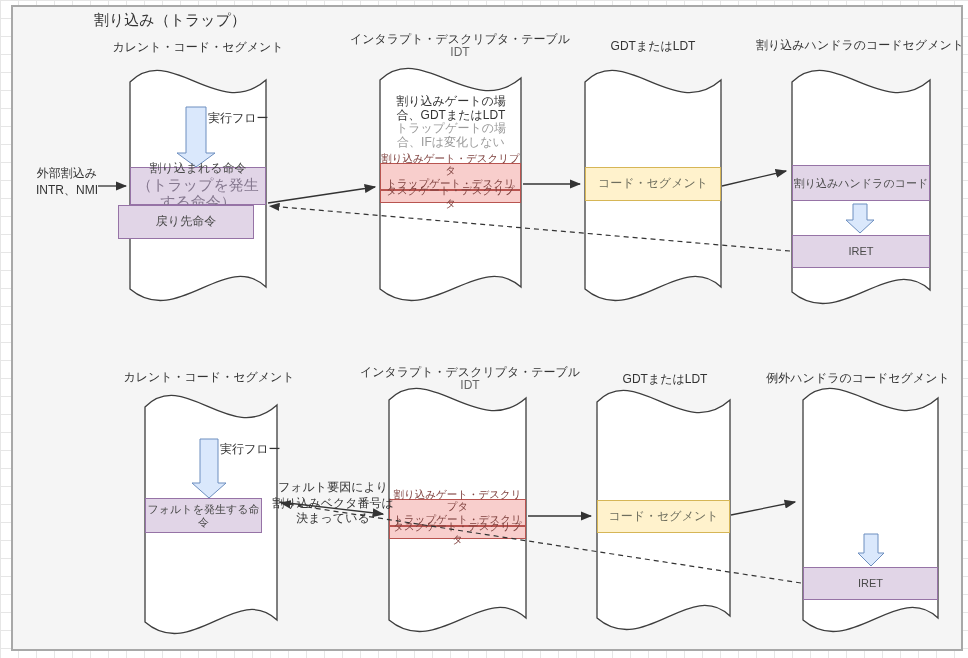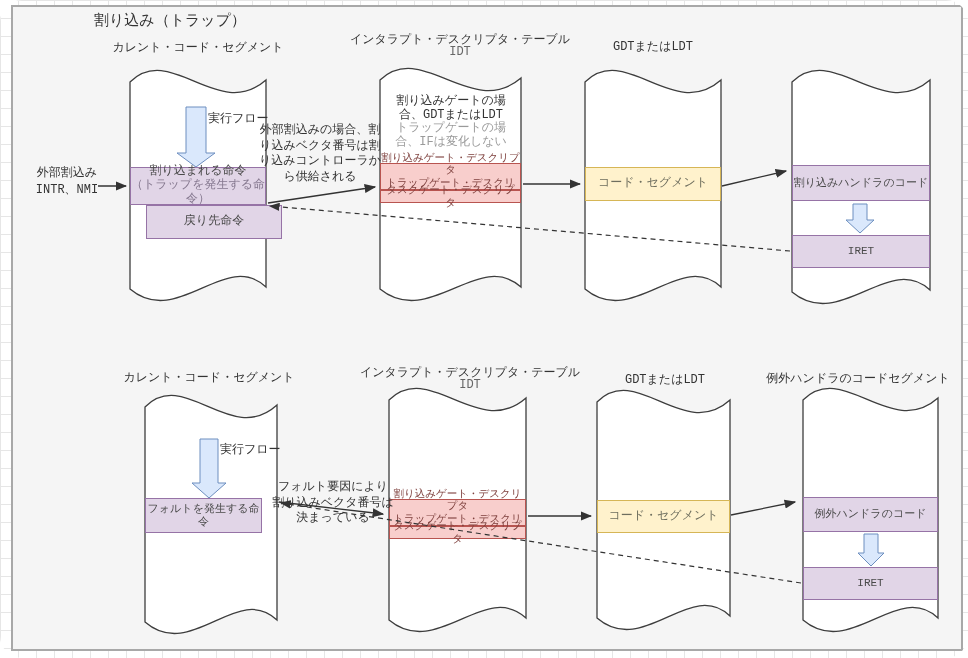--- a/index.html
+++ b/index.html
@@ -1,24 +1,23 @@
 <!DOCTYPE html>
 <html><head>
 <meta charset="utf-8">
 <style>
   html,body{margin:0;padding:0;}
   #page{
     position:relative;width:968px;height:658px;overflow:hidden;
-    font-family:Liberation Mono, monospace;
+    font-family:Liberation Sans, sans-serif;
     background-color:#ffffff;
     background-image:
       linear-gradient(#e6e6e6 1px, transparent 1px),
       linear-gradient(90deg,#e6e6e6 1px, transparent 1px);
     background-size:18px 18px;
-    border-radius:22px;
   }
   #canvas{
     position:absolute;left:11px;top:5px;width:948px;height:642px;
     background:#f5f5f5;border:2px solid #a8a8a8;z-index:1;
   }
   .scroll{position:absolute;z-index:2;}
   .scroll svg{overflow:visible;display:block;}
   .box{
     position:absolute;z-index:3;box-sizing:border-box;
     display:flex;flex-direction:column;align-items:center;justify-content:center;
@@ -27,36 +26,37 @@
   .purple{background:#e1d5e7;border:1px solid #9673a6;color:#4a4a4a;}
   .pink{background:#f8cecc;border:1px solid #b85450;color:#7e403d;}
   .yellow{background:#fff2cc;border:1px solid #d6b656;color:#6e6e5e;}
   .lbl{position:absolute;z-index:4;color:#333;white-space:pre-line;text-align:center;}
   .cx{transform:translateX(-50%);}
   .nowrap{white-space:nowrap;}
   .title{font-size:15px;}
   .hdr{font-size:12px;}
   .note{font-size:12px;line-height:15.5px;}
   .gatenote{font-size:12px;line-height:13.5px;}
-  .sub2{font-size:12px;color:#85788f;}
+  .sub2{font-size:15px;color:#85788f;}
   .fatarrow{position:absolute;z-index:3;}
   #connectors{position:absolute;left:0;top:0;z-index:5;pointer-events:none;}
 </style>
 </head>
 <body>
 
 <div id="page">
   <div id="canvas"></div>
 
   <div class="lbl title cx nowrap" style="left:170px;top:11px;">割り込み（トラップ）</div>
 
   <div class="lbl hdr cx nowrap" style="left:198px;top:39px;">カレント・コード・セグメント</div>
   <div class="lbl hdr cx nowrap" style="left:460px;top:31px;">インタラプト・デスクリプタ・テーブル</div>
   <div class="lbl hdr cx nowrap" style="left:460px;top:45px;color:#666;">IDT</div>
   <div class="lbl hdr cx nowrap" style="left:653px;top:38px;">GDTまたはLDT</div>
+  <div class="lbl hdr cx nowrap" style="left:860px;top:37px;">割り込みハンドラのコードセグメント</div>
 
   <div class="scroll" style="left:130px;top:66px;">
       <svg width="136" height="239">
         <path d="M0,16 C40.8,-24 88.4,56 136,14 L136,221 C95.2,183 47.6,263 0,223 Z" fill="#ffffff" stroke="#3d3d3d" stroke-width="1.3"></path>
       </svg>
     </div>
   <div class="scroll" style="left:380px;top:64px;">
       <svg width="141" height="241">
         <path d="M0,16 C42.3,-24 91.7,56 141,14 L141,223 C98.7,185 49.3,265 0,225 Z" fill="#ffffff" stroke="#3d3d3d" stroke-width="1.3"></path>
       </svg>
@@ -77,30 +77,26 @@
   </svg>
   <div class="lbl hdr nowrap" style="left:208px;top:110px;">実行フロー</div>
 
   <div class="lbl gatenote cx" style="left:451px;top:95px;">割り込みゲートの場
 合、GDTまたはLDT</div>
   <div class="lbl gatenote cx" style="left:451px;top:122px;color:#9a9a9a;">トラップゲートの場
 合、IFは変化しない</div>
 
   <div class="lbl note cx" style="left:67px;top:165px;line-height:17px;">外部割込み
 INTR、NMI</div>
-  <div class="lbl note cx" style="left:320px;top:123px;">外部割込みの場合、割
-り込みベクタ番号は割
-り込みコントローラか
-ら供給される</div>
 
   <div class="box purple" style="left:130px;top:167px;width:136px;height:38px;">
     <div style="font-size:12px;">割り込まれる命令</div>
     <div class="sub2">（トラップを発生する命令）</div>
   </div>
-  <div class="box purple" style="left:146px;top:205px;width:136px;height:34px;font-size:12px;">
+  <div class="box purple" style="left:118px;top:205px;width:136px;height:34px;font-size:12px;">
     <div>戻り先命令</div>
   </div>
 
   <div class="box pink" style="left:380px;top:163px;width:141px;height:27px;font-size:10.5px;white-space:pre-line;">
     <div style="white-space:pre-line;">割り込みゲート・デスクリプタ
 トラップゲート・デスクリプタ</div>
   </div>
   <div class="box pink" style="left:380px;top:190px;width:141px;height:13px;font-size:10.5px;">
     <div>タスクゲート・デスクリプタ</div>
   </div>
@@ -165,23 +161,20 @@
 トラップゲート・デスクリプタ</div>
   </div>
   <div class="box pink" style="left:389px;top:526px;width:137px;height:13px;font-size:10.5px;">
     <div>タスクゲート・デスクリプタ</div>
   </div>
 
   <div class="box yellow" style="left:597px;top:500px;width:133px;height:33px;font-size:12px;">
     <div>コード・セグメント</div>
   </div>
 
-  <div class="box purple" style="left:803px;top:497px;width:135px;height:35px;font-size:11px;">
-    <div>例外ハンドラのコード</div>
-  </div>
   <svg class="fatarrow" style="left:857px;top:533px;" width="28" height="34">
     <polygon points="7,1 21,1 21,20 27,20 14,33 1,20 7,20" fill="#dae8fc" stroke="#6c8ebf" stroke-width="1"></polygon>
   </svg>
   <div class="box purple" style="left:803px;top:567px;width:135px;height:33px;font-size:11px;">
     <div>IRET</div>
   </div>
 
   <svg id="connectors" width="968" height="658">
     <defs>
       <marker id="arw" markerWidth="9" markerHeight="7" refX="8" refY="3.5" orient="auto">

